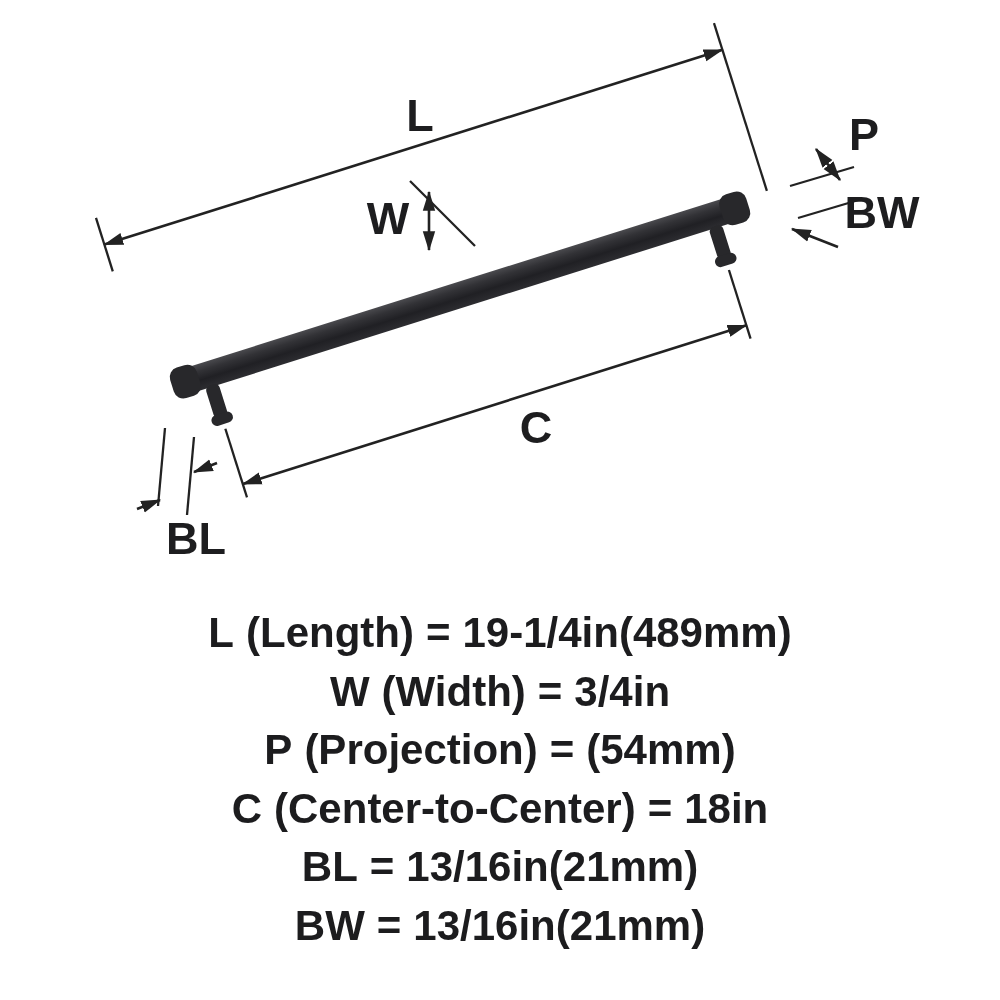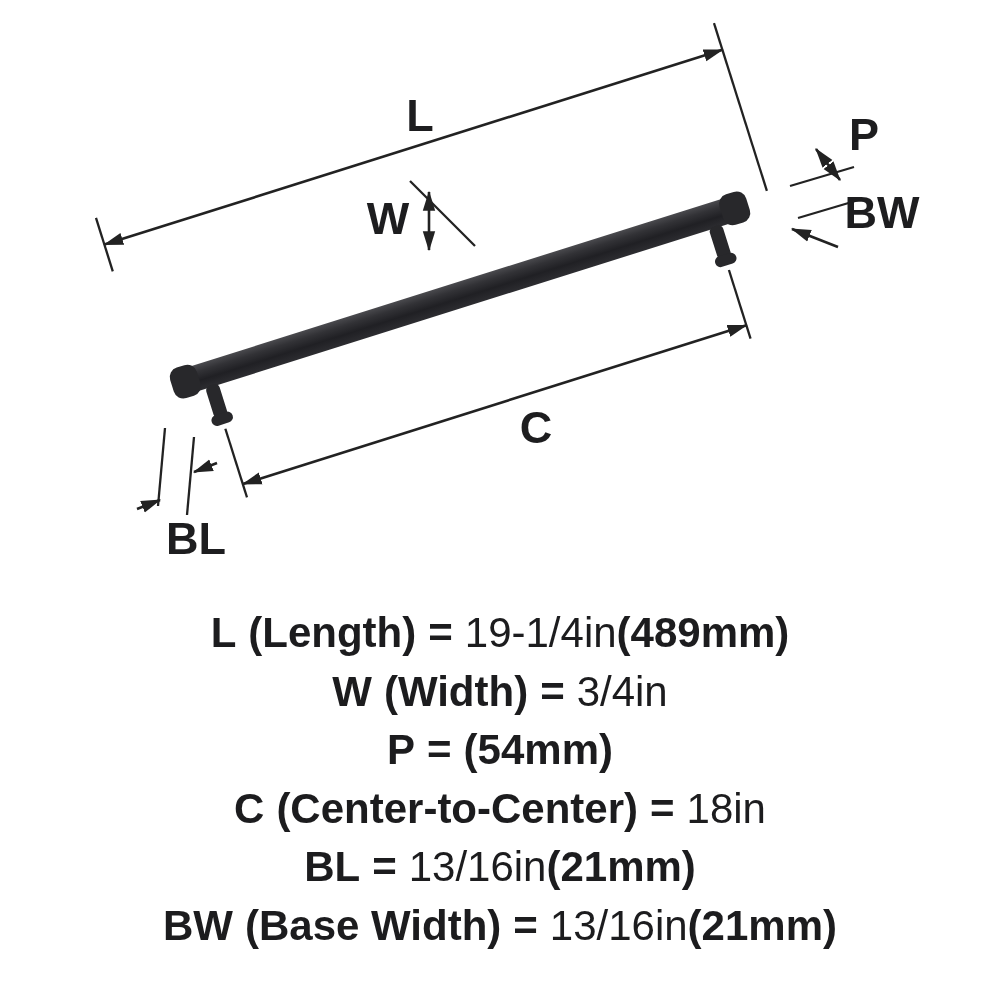--- a/index.html
+++ b/index.html
@@ -20,21 +20,21 @@
     position:absolute;top:608px;left:0;width:1000px;
     display:flex;flex-direction:column;align-items:center;gap:9px;
   }
   .spec-row{
     display:flex;align-items:baseline;white-space:pre;
     font-size:42px;line-height:1.18;color:#1c1c1e;
   }
   .spec-abbr{font-weight:700;margin-right:12px;}
   .spec-name{font-weight:700;margin-right:12px;}
   .spec-eq{font-weight:700;margin-right:12px;}
-  .spec-value{font-weight:400;}
+  .spec-value{font-weight:700;}
   .spec-metric{font-weight:700;}
 </style>
 </head>
 <body>
 
 <div class="stage">
 
   <div class="diagram-wrap">
     <svg width="1000" height="585" viewBox="0 0 1000 585">
       <defs>
@@ -103,40 +103,40 @@
 
     <div class="spec-row">
       <span class="spec-abbr">W</span>
       <span class="spec-name">(Width)</span>
       <span class="spec-eq">=</span>
       <span class="spec-value">3/4in</span>
     </div>
 
     <div class="spec-row">
       <span class="spec-abbr">P</span>
+      <span class="spec-name">(Projection)</span>
       <span class="spec-eq">=</span>
       <span class="spec-metric">(54mm)</span>
     </div>
 
     <div class="spec-row">
       <span class="spec-abbr">C</span>
       <span class="spec-name">(Center-to-Center)</span>
       <span class="spec-eq">=</span>
       <span class="spec-value">18in</span>
     </div>
 
     <div class="spec-row">
       <span class="spec-abbr">BL</span>
       <span class="spec-eq">=</span>
       <span class="spec-value">13/16in</span>
       <span class="spec-metric">(21mm)</span>
     </div>
 
     <div class="spec-row">
       <span class="spec-abbr">BW</span>
-      <span class="spec-name">(Base Width)</span>
       <span class="spec-eq">=</span>
       <span class="spec-value">13/16in</span>
       <span class="spec-metric">(21mm)</span>
     </div>
 
   </div>
 </div>
 
 </body></html>

